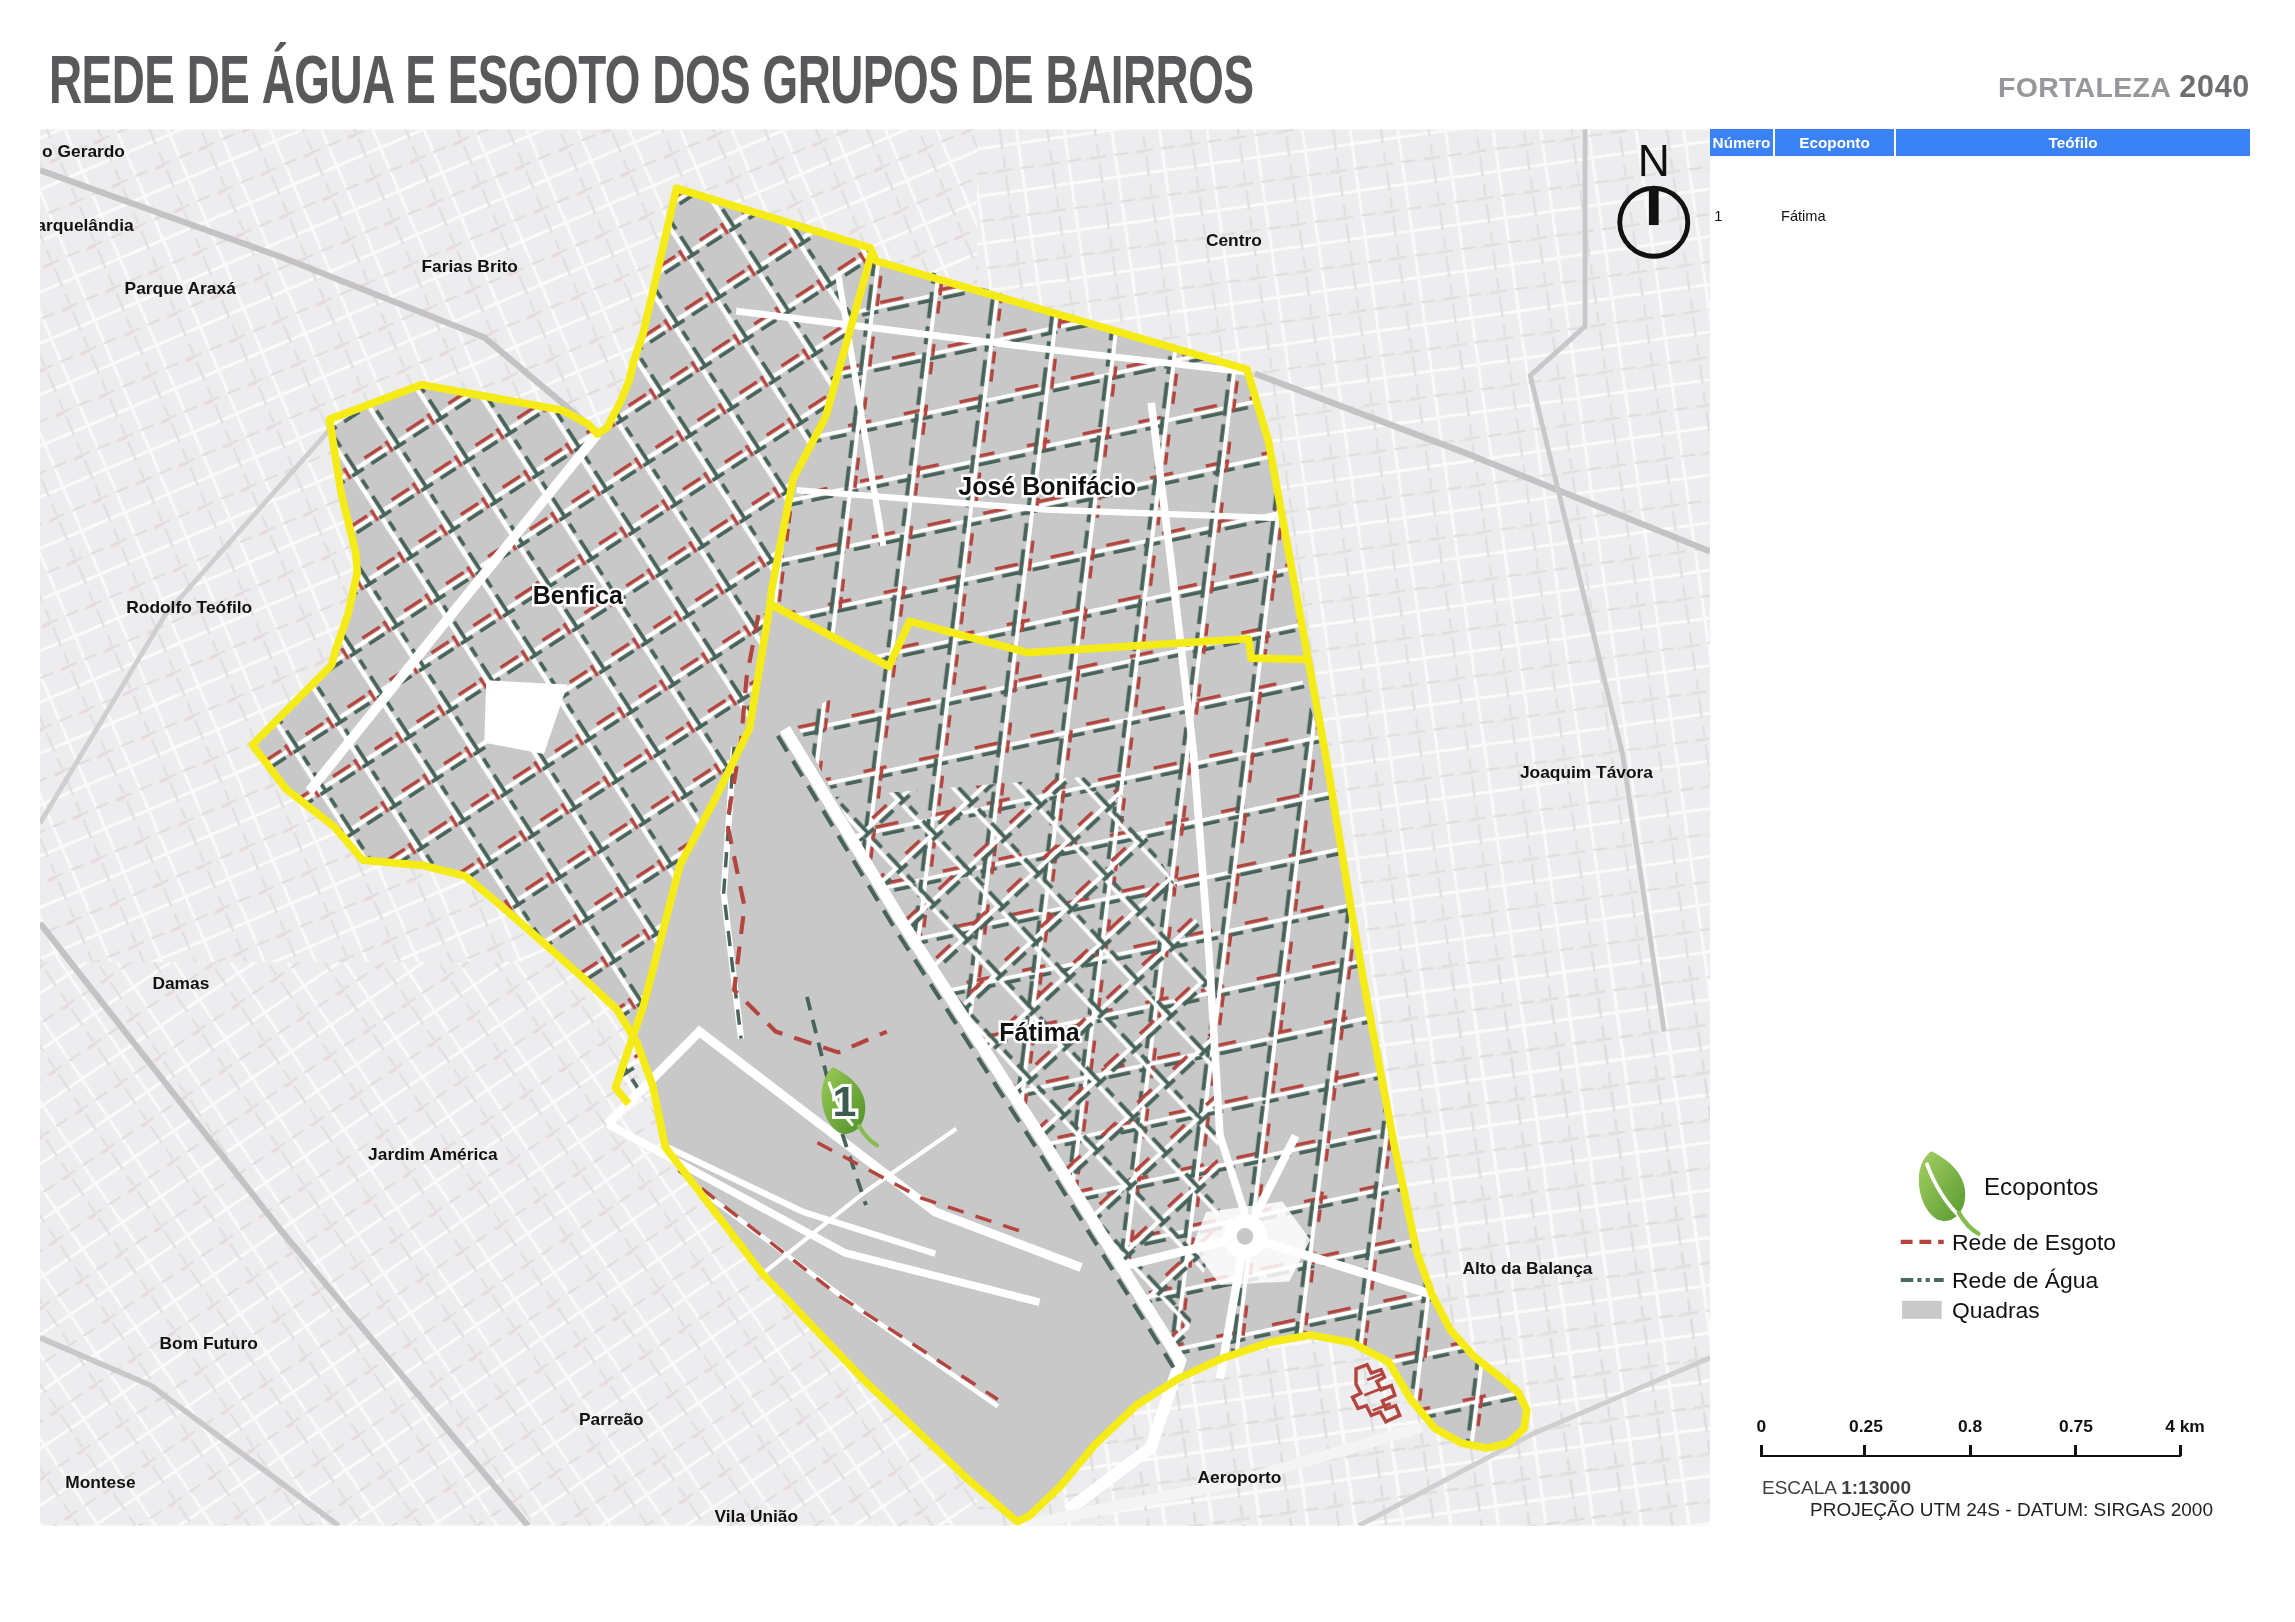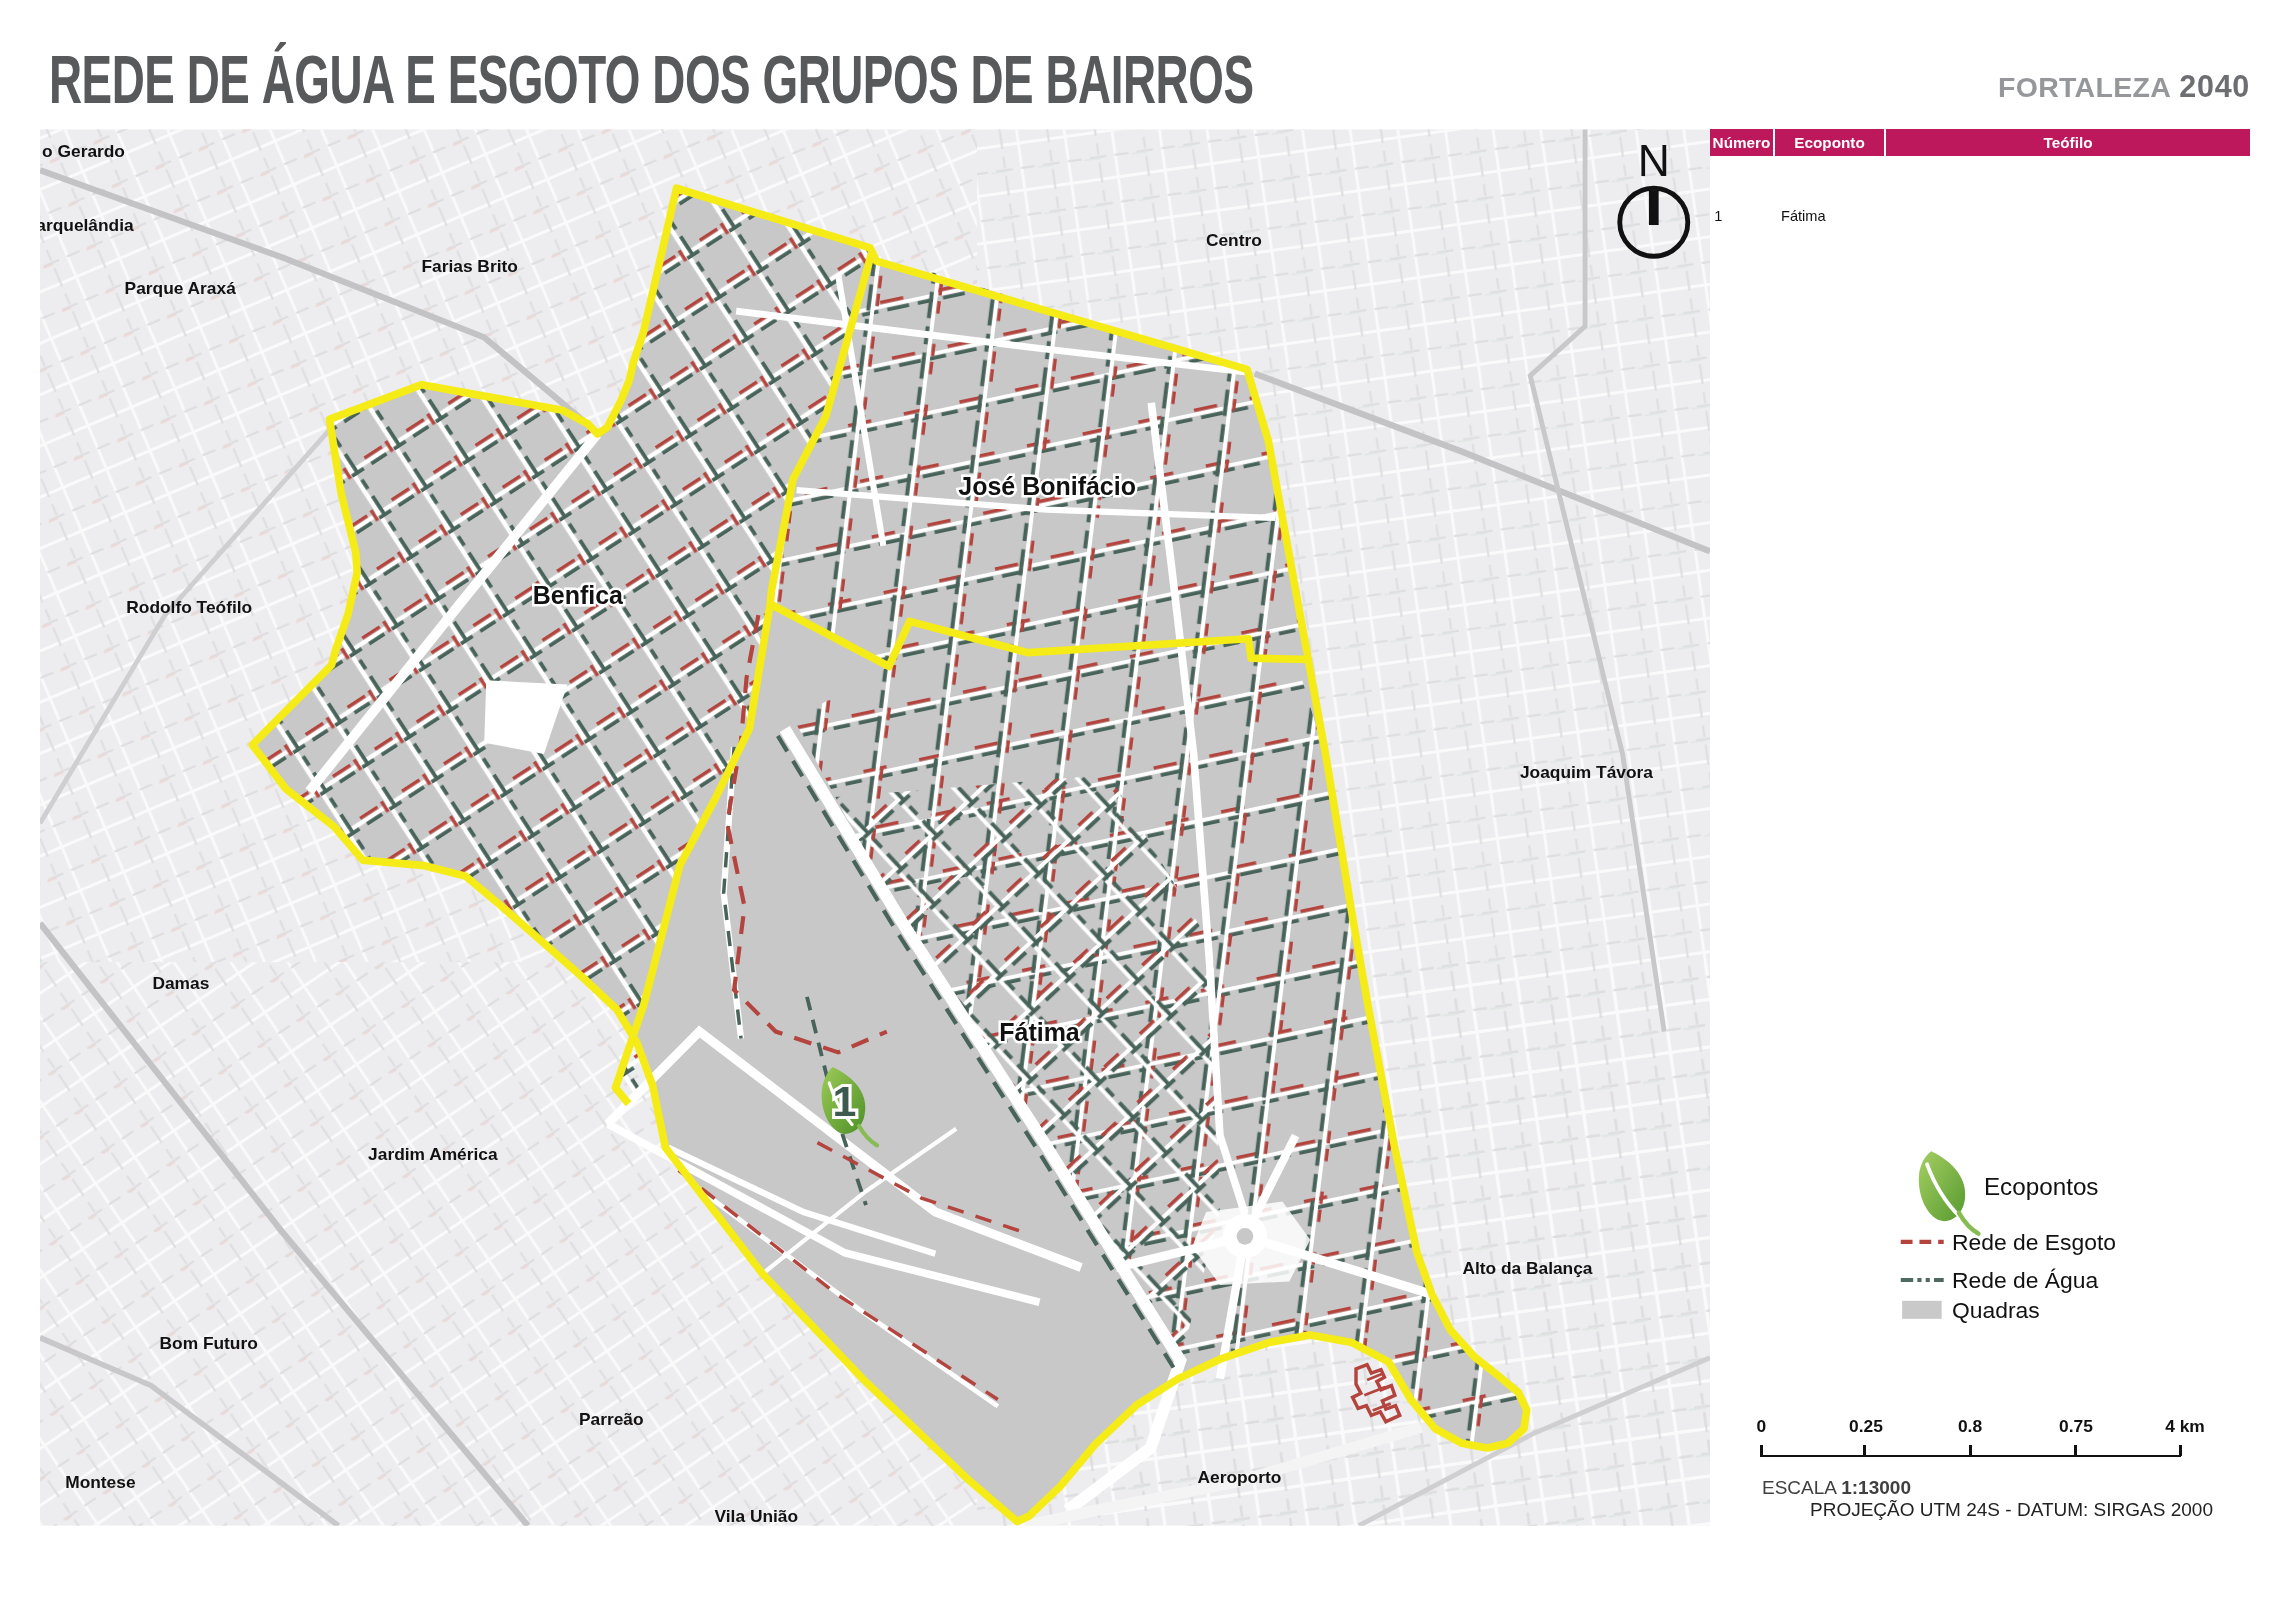--- a/index.html
+++ b/index.html
@@ -5,24 +5,24 @@
 html,body{margin:0;padding:0;width:2295px;height:1623px;background:#ffffff;overflow:hidden;
 font-family:"Liberation Sans",sans-serif;}
 .abs{position:absolute;}
 #title{left:49px;top:40px;font-size:69px;font-weight:bold;color:#58595b;white-space:nowrap;
 letter-spacing:-0.7px;transform:scaleX(0.664);transform-origin:left top;}
 #brand{left:1778px;top:69px;width:472px;text-align:right;white-space:nowrap;}
 #brand .f{font-size:28.5px;font-weight:bold;color:#95979a;letter-spacing:0.3px;}
 #brand .y{font-size:30.5px;font-weight:bold;color:#6d6e71;letter-spacing:0.7px;}
 
 #tbl{left:1710px;top:129px;width:540px;}
-#tbl .hdr{display:flex;height:27px;background:#be185d;color:#fff;font-weight:bold;font-size:15.3px;}
+#tbl .hdr{display:flex;height:27px;background:#3b82f6;color:#fff;font-weight:bold;font-size:15.3px;}
 #tbl .hdr div{display:flex;align-items:center;justify-content:center;}
 #tbl .c1{width:65px;border-right:2.8px solid #fff;box-sizing:border-box;}
-#tbl .c2{width:111px;border-right:2.8px solid #fff;box-sizing:border-box;}
+#tbl .c2{width:121px;border-right:2.8px solid #fff;box-sizing:border-box;}
 #tbl .c3{flex:1;}
 #tbl .row{position:relative;height:83px;font-size:14.6px;color:#111;white-space:nowrap;}
 #tbl .row .num{position:absolute;left:4.2px;top:52px;}
 #tbl .row .eco{position:absolute;left:71px;top:52px;}
 #tbl .row .end{position:absolute;left:191px;top:40px;line-height:19.4px;font-size:14.6px;}
 
 #legend{left:1874px;top:1138px;width:375px;color:#111;}
 
 #scalewrap{left:1760px;top:1416px;width:444px;color:#111;}
 .sb-lab{position:absolute;top:0;font-size:17.4px;font-weight:bold;white-space:nowrap;transform:translateX(-50%);}

